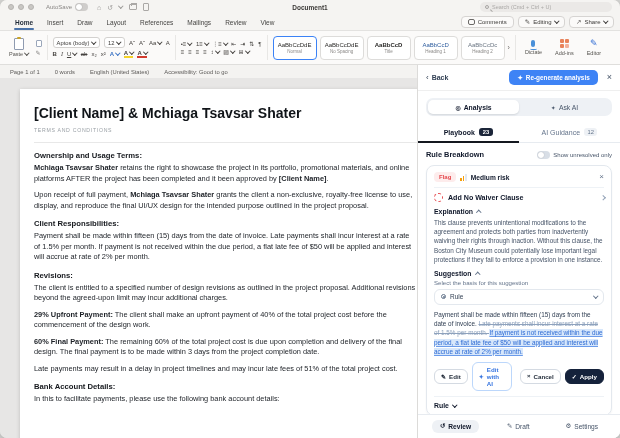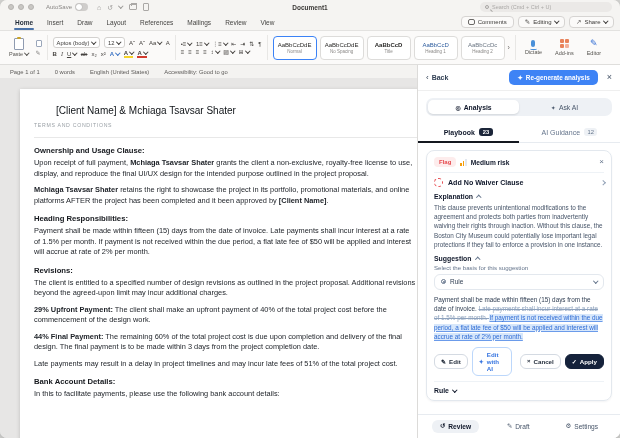--- a/index.html
+++ b/index.html
@@ -80,21 +80,21 @@
   .chev{display:inline-block;width:3.5px;height:3.5px;border-right:1px solid currentColor;border-bottom:1px solid currentColor;}
   .chev.down{transform:rotate(45deg);margin-top:-2px;}
   .chev.up{transform:rotate(-135deg);margin-top:2px;}
   .chev.right{transform:rotate(-45deg);}
   
   .main{display:flex;height:373px;}
   .leftcol{flex:1;display:flex;flex-direction:column;overflow:hidden;}
   .statusbar{height:13px;background:#f4f3f1;display:flex;align-items:center;gap:15px;padding:0 10px;font-size:5.8px;color:#5c5a58;flex:none;}
   .docarea{flex:1;background:#e7e6e5;overflow:hidden;position:relative;}
   .page{width:580px;margin:11px 0 0 20px;background:#fff;box-shadow:0 1px 4px rgba(0,0,0,.18);padding:16px 16px 10px 14px;min-height:360px;}
-  .pg-title{font-size:10px;font-weight:normal;color:#101418;margin-left:22px;}
+  .pg-title{font-size:14px;font-weight:bold;color:#101418;}
   .pg-sub{font-size:5.2px;color:#9aa0a6;letter-spacing:0.7px;margin-top:6px;}
   .pg-hr{border:none;border-top:1px solid #e8e8e8;margin:9px 0 7px 0;}
   .doc-heading{font-size:7.7px;font-weight:bold;color:#15181d;margin:8px 0 3px 0;}
   .doc-para{font-size:7.4px;color:#1c2026;line-height:1.42;margin:0 0 6px 0;max-width:382px;}
   .doc-para .b{font-weight:bold;}
   
   .panel{width:203px;background:#fff;border-left:1px solid #dcdbd9;display:flex;flex-direction:column;flex:none;}
   .panel-header{height:26px;display:flex;align-items:center;padding:0 8px;border-bottom:1px solid #efefef;flex:none;}
   .back{display:flex;align-items:center;gap:3px;font-size:7px;font-weight:bold;color:#334155;}
   .back .glyph{font-size:8px;font-weight:normal;}
@@ -365,29 +365,29 @@
         <span>0 words</span>
         <span>English (United States)</span>
         <span>Accessibility: Good to go</span>
       </div>
       <div class="docarea">
         <div class="page">
           <div class="pg-title">[Client Name] &amp; Mchiaga Tsavsar Shater</div>
           <div class="pg-sub">TERMS AND CONDITIONS</div>
           <hr class="pg-hr">
           <div id="doc-sections">
-              <div class="doc-heading">Ownership and Usage Clause:</div>
+              <div class="doc-heading">Ownership and Usage Terms:</div>
+              <p class="doc-para"><span class="b">Mchiaga Tsavsar Shater</span><span> retains the right to showcase the project in its portfolio, promotional materials, and online platforms AFTER the project has been completed and it been approved by </span><span class="b">[Client Name]</span><span>.</span></p>
               <p class="doc-para"><span>Upon receipt of full payment, </span><span class="b">Mchiaga Tsavsar Shater</span><span> grants the client a non-exclusive, royalty-free license to use, display, and reproduce the final UI/UX design for the intended purpose outlined in the project proposal.</span></p>
-              <p class="doc-para"><span class="b">Mchiaga Tsavsar Shater</span><span> retains the right to showcase the project in its portfolio, promotional materials, and online platforms AFTER the project has been completed and it been approved by </span><span class="b">[Client Name]</span><span>.</span></p>
-              <div class="doc-heading">Heading Responsibilities:</div>
+              <div class="doc-heading">Client Responsibilities:</div>
               <p class="doc-para"><span>Payment shall be made within fifteen (15) days from the date of invoice. Late payments shall incur interest at a rate of 1.5% per month. If payment is not received within the due period, a flat late fee of $50 will be applied and interest will accrue at rate of 2% per month.</span></p>
               <div class="doc-heading">Revisions:</div>
               <p class="doc-para"><span>The client is entitled to a specified number of design revisions as outlined in the project proposal. Additional revisions beyond the agreed-upon limit may incur additional charges.</span></p>
               <p class="doc-para"><span class="b">29% Upfront Payment:</span><span> The client shall make an upfront payment of 40% of the total project cost before the commencement of the design work.</span></p>
-              <p class="doc-para"><span class="b">44% Final Payment:</span><span> The remaining 60% of the total project cost is due upon completion and delivery of the final design. The final payment is to be made within 3 days from the project completion date.</span></p>
+              <p class="doc-para"><span class="b">60% Final Payment:</span><span> The remaining 60% of the total project cost is due upon completion and delivery of the final design. The final payment is to be made within 3 days from the project completion date.</span></p>
               <p class="doc-para"><span>Late payments may result in a delay in project timelines and may incur late fees of 51% of the total project cost.</span></p>
               <div class="doc-heading">Bank Account Details:</div>
               <p class="doc-para"><span>In this to facilitate payments, please use the following bank account details:</span></p>
             </div>
         </div>
       </div>
     </div>
 
     <div class="panel">
       <div class="panel-header">
@@ -419,20 +419,29 @@
           <span class="badge-dark">23</span>
         </span>
         <span class="ptab">
           <span>AI Guidance</span>
           <span class="badge-light">12</span>
         </span>
         <span class="ptab-underline"></span>
       </div>
 
       <div class="panel-body">
+        <div class="rb-row">
+          <span class="rb-title">Rule Breakdown</span>
+          <span class="rb-right">
+            <span class="ptoggle">
+                <span class="knob"></span>
+              </span>
+            <span class="rb-toggle-label">Show unresolved only</span>
+          </span>
+        </div>
 
         <div class="rule-card">
           <div class="flag-row">
             <span class="flag-badge">Flag</span>
             <span class="bars">
                 <span></span>
                 <span></span>
                 <span></span>
               </span>
             <span class="risk-label">Medium risk</span>

